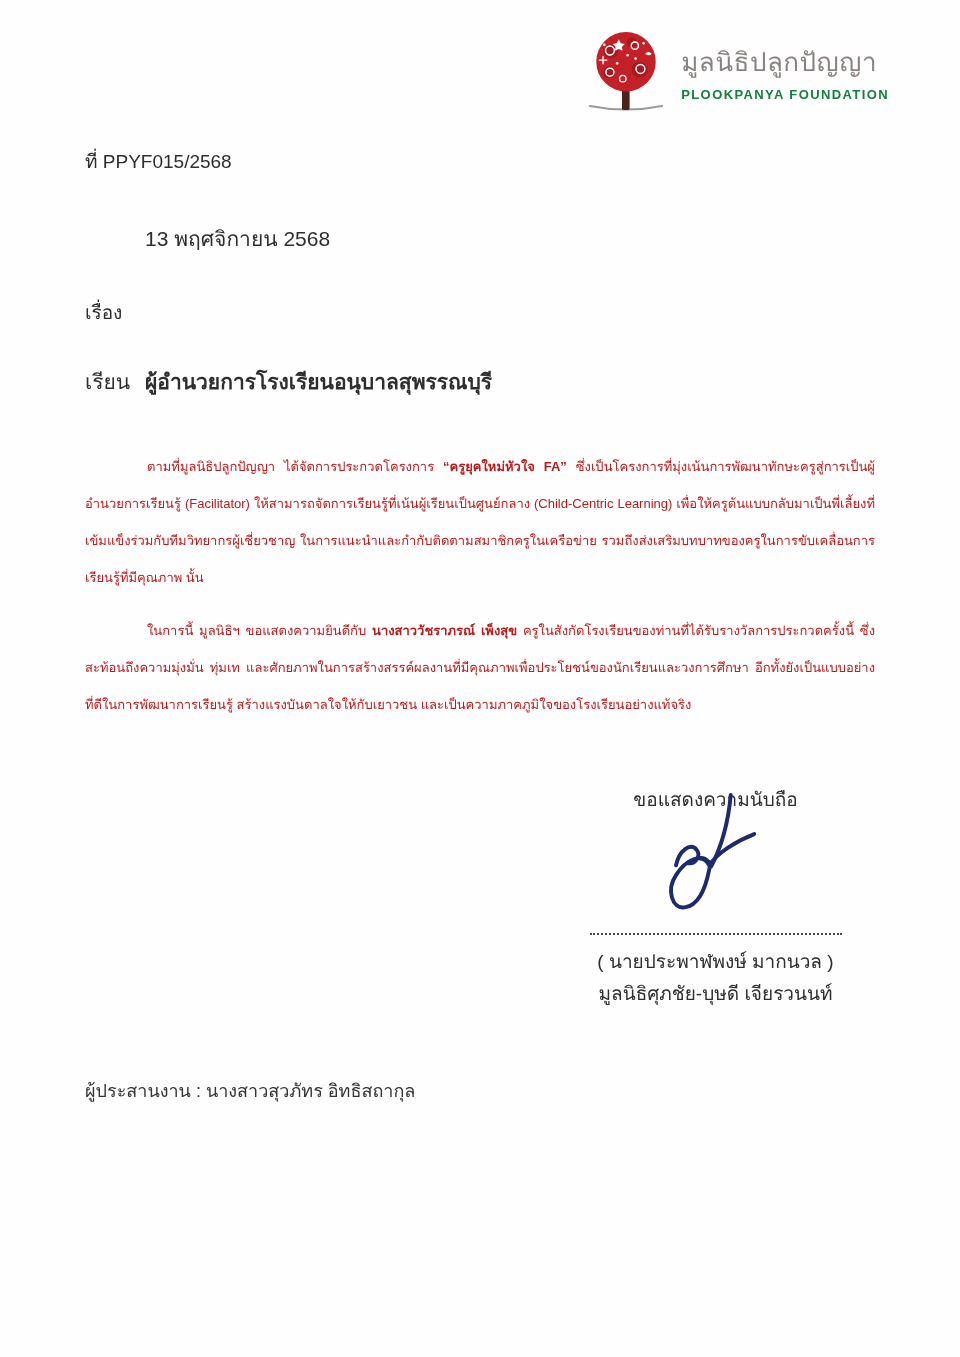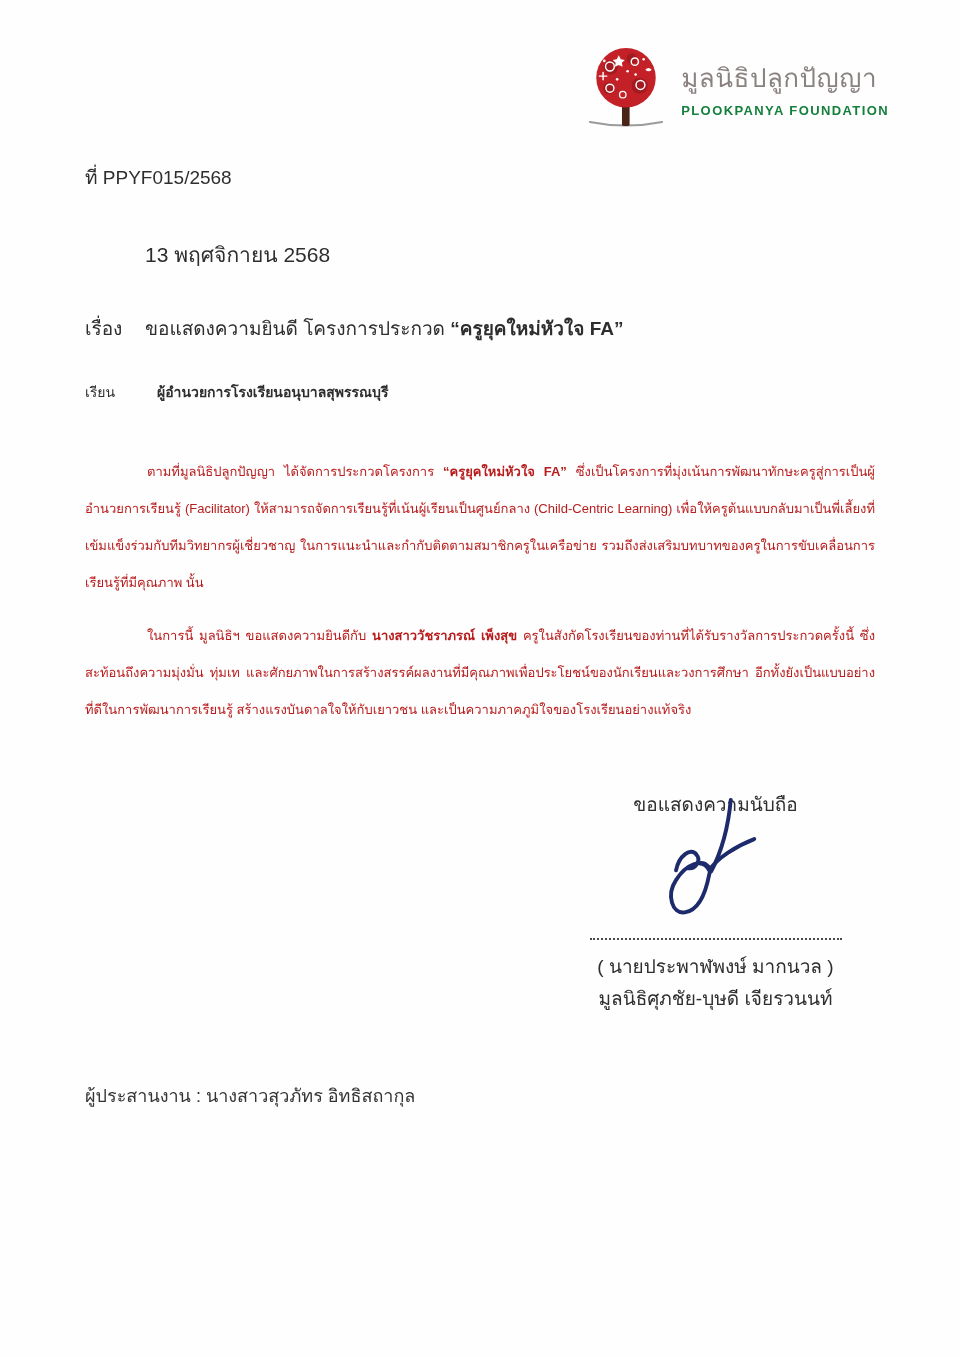--- a/index.html
+++ b/index.html
@@ -6,41 +6,41 @@
   html, body { background: #ffffff; }
   body {
     width: 960px; height: 1357px;
     font-family: "Liberation Sans", "DejaVu Sans", sans-serif;
     color: #2e2e2e;
     overflow: hidden;
   }
   .page {
     position: relative;
     width: 960px; height: 1357px;
-    padding: 44px 85px 0 85px;
+    padding: 28px 85px 0 85px;
     background: #fefefe;
   }
 
   
   .logo-block {
     display: flex; align-items: center; justify-content: flex-end;
     gap: 12px; margin-right: -14px;
   }
   .logo-tree { width: 86px; height: 90px; flex: 0 0 auto; }
   .logo-text { display: flex; flex-direction: column; justify-content: center; }
   .logo-thai { font-size: 26px; color: #8a8280; letter-spacing: 0.5px; line-height: 1.15; }
   .logo-eng { font-size: 13px; font-weight: bold; color: #15803d; letter-spacing: 1.4px; margin-top: 10px; }
 
   
   .ref-line { margin-top: 24px; font-size: 19px; }
   .date-line { margin-top: 46px; text-align: left; font-size: 21px;
                padding-left: 60px; }
   .subject-line { margin-top: 42px; font-size: 19px; display: flex; }
   .subject-label, .to-label { width: 60px; flex: 0 0 auto; }
-  .to-line { margin-top: 38px; font-size: 14px; display: flex; gap: 12px; }
+  .to-line { margin-top: 38px; font-size: 21px; display: flex; }
   .bold { font-weight: bold; }
 
   .body-text { margin-top: 50px; }
   .para {
     font-size: 13px; line-height: 37px; text-align: justify;
     text-indent: 62px; margin-bottom: 16px;
     color: #b91c1c;
   }
 
   
@@ -114,21 +114,20 @@
       <span class="logo-eng">PLOOKPANYA FOUNDATION</span>
     </span>
   </div>
 
   <div class="ref-line">ที่ PPYF015/2568</div>
 
   <div class="date-line">13 พฤศจิกายน 2568</div>
 
   <div class="subject-line">
     <span class="subject-label">เรื่อง</span>
-    <span><span>ขอแสดงความยินดี โครงการประกวด </span><span class="bold">“ครูยุคใหม่หัวใจ FA”</span></span>
   </div>
 
   <div class="to-line">
     <span class="to-label">เรียน</span>
     <span class="bold">ผู้อำนวยการโรงเรียนอนุบาลสุพรรณบุรี</span>
   </div>
 
   <div class="body-text">
     <p class="para"><span>ตามที่มูลนิธิปลูกปัญญา ได้จัดการประกวดโครงการ </span><span class="bold">“ครูยุคใหม่หัวใจ FA”</span><span> ซึ่งเป็นโครงการที่มุ่งเน้นการพัฒนาทักษะครูสู่การเป็นผู้อำนวยการเรียนรู้ (Facilitator) ให้สามารถจัดการเรียนรู้ที่เน้นผู้เรียนเป็นศูนย์กลาง (Child-Centric Learning) เพื่อให้ครูต้นแบบกลับมาเป็นพี่เลี้ยงที่เข้มแข็งร่วมกับทีมวิทยากรผู้เชี่ยวชาญ ในการแนะนำและกำกับติดตามสมาชิกครูในเครือข่าย รวมถึงส่งเสริมบทบาทของครูในการขับเคลื่อนการเรียนรู้ที่มีคุณภาพ นั้น</span></p>
     <p class="para"><span>ในการนี้ มูลนิธิฯ ขอแสดงความยินดีกับ </span><span class="bold">นางสาววัชราภรณ์ เพ็งสุข</span><span> ครูในสังกัดโรงเรียนของท่านที่ได้รับรางวัลการประกวดครั้งนี้ ซึ่งสะท้อนถึงความมุ่งมั่น ทุ่มเท และศักยภาพในการสร้างสรรค์ผลงานที่มีคุณภาพเพื่อประโยชน์ของนักเรียนและวงการศึกษา อีกทั้งยังเป็นแบบอย่างที่ดีในการพัฒนาการเรียนรู้ สร้างแรงบันดาลใจให้กับเยาวชน และเป็นความภาคภูมิใจของโรงเรียนอย่างแท้จริง</span></p>

